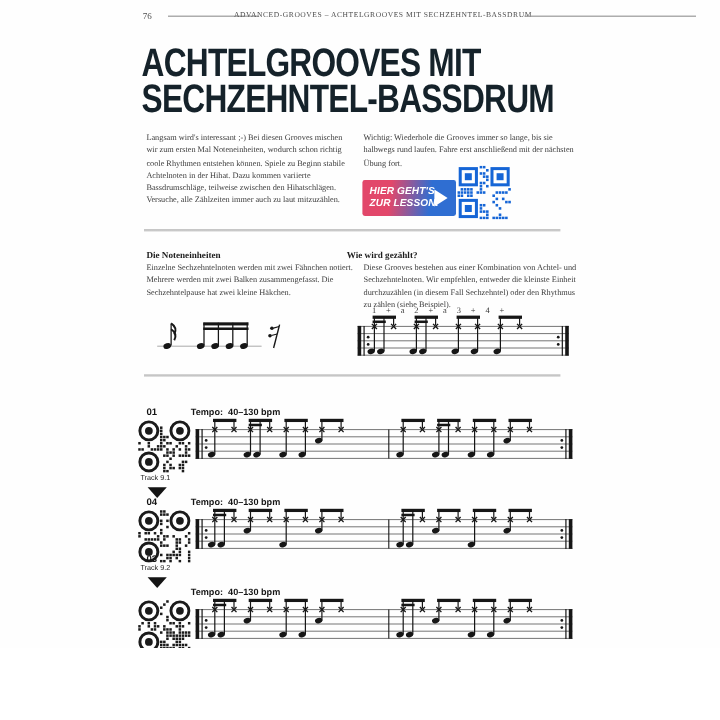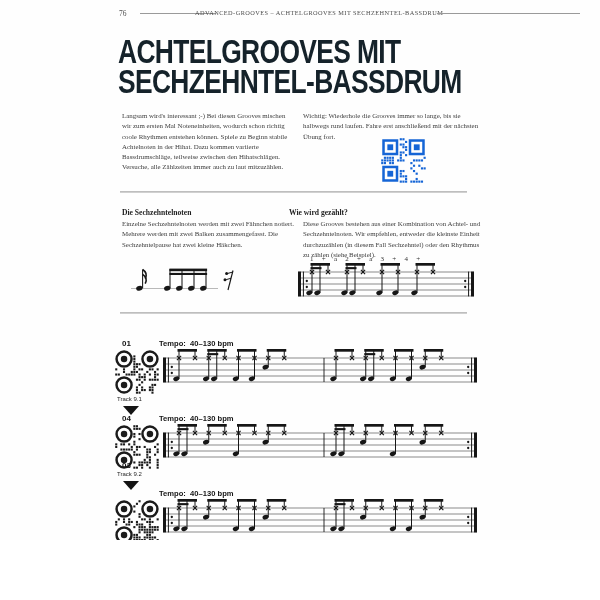--- a/index.html
+++ b/index.html
@@ -59,20 +59,24 @@
   <span class="pno">76</span>
   <span class="hline l"></span>
   <span class="htext">ADVANCED-GROOVES – ACHTELGROOVES MIT SECHZEHNTEL-BASSDRUM</span>
   <span class="hline r"></span>
 
   <h1 class="title"><span>ACHTELGROOVES MIT</span><br><span>SECHZEHNTEL-BASSDRUM</span></h1>
 
   <p class="body intro-l">Langsam wird's interessant ;-) Bei diesen Grooves mischen wir zum ersten Mal Noteneinheiten, wodurch schon richtig coole Rhythmen entstehen können. Spiele zu Beginn stabile Achtelnoten in der Hihat. Dazu kommen variierte Bassdrumschläge, teilweise zwischen den Hihatschlägen. Versuche, alle Zählzeiten immer auch zu laut mitzuzählen.</p>
   <p class="body intro-r">Wichtig: Wiederhole die Grooves immer so lange, bis sie halbwegs rund laufen. Fahre erst anschließend mit der nächsten Übung fort.</p>
 
+  <div class="lesson-btn">
+    <span class="btn-text"><span>HIER GEHT'S</span><br><span>ZUR LESSON!</span></span>
+    <span class="play"></span>
+  </div>
   <div class="qr" style="left:381px;top:138px"><svg viewBox="0 0 45 45" width="45" height="45">
         <rect x="18.72941176470588" y="0.2" width="2.1470588235294117" height="2.1470588235294117" fill="#1565d6"></rect>
         <rect x="21.376470588235293" y="0.2" width="2.1470588235294117" height="2.1470588235294117" fill="#1565d6"></rect>
         <rect x="24.023529411764706" y="2.847058823529412" width="2.1470588235294117" height="2.1470588235294117" fill="#1565d6"></rect>
         <rect x="18.72941176470588" y="5.4941176470588236" width="2.1470588235294117" height="2.1470588235294117" fill="#1565d6"></rect>
         <rect x="21.376470588235293" y="5.4941176470588236" width="2.1470588235294117" height="2.1470588235294117" fill="#1565d6"></rect>
         <rect x="21.376470588235293" y="8.141176470588235" width="2.1470588235294117" height="2.1470588235294117" fill="#1565d6"></rect>
         <rect x="24.023529411764706" y="8.141176470588235" width="2.1470588235294117" height="2.1470588235294117" fill="#1565d6"></rect>
         <rect x="24.023529411764706" y="10.788235294117646" width="2.1470588235294117" height="2.1470588235294117" fill="#1565d6"></rect>
         <rect x="18.72941176470588" y="13.435294117647057" width="2.1470588235294117" height="2.1470588235294117" fill="#1565d6"></rect>
@@ -128,21 +132,21 @@
         <rect x="2.514705882352941" y="2.514705882352941" width="13.5" height="13.5" fill="none" stroke="#1565d6" stroke-width="2.514705882352941"></rect>
         <rect x="6.352941176470588" y="6.352941176470588" width="5.8235294117647065" height="5.8235294117647065" fill="#1565d6"></rect>
         <rect x="28.985294117647058" y="2.514705882352941" width="13.5" height="13.5" fill="none" stroke="#1565d6" stroke-width="2.514705882352941"></rect>
         <rect x="32.8235294117647" y="6.352941176470588" width="5.8235294117647065" height="5.8235294117647065" fill="#1565d6"></rect>
         <rect x="2.514705882352941" y="28.985294117647058" width="13.5" height="13.5" fill="none" stroke="#1565d6" stroke-width="2.514705882352941"></rect>
         <rect x="6.352941176470588" y="32.8235294117647" width="5.8235294117647065" height="5.8235294117647065" fill="#1565d6"></rect>
       </svg></div>
 
   <div class="divider d1"></div>
 
-  <h3 class="sect-h sh-l">Die Sechzehntelnoten</h3>
+  <h3 class="sect-h sh-l">Die Noteneinheiten</h3>
   <p class="body sb-l">Einzelne Sechzehntelnoten werden mit zwei Fähnchen notiert. Mehrere werden mit zwei Balken zusammengefasst. Die Sechzehntelpause hat zwei kleine Häkchen.</p>
 
   <div class="mini-notes">
     <svg viewBox="0 0 120 40" width="120" height="40">
       <g fill="#161616" stroke="#161616">
         <line x1="5" y1="24.5" x2="92" y2="24.5" stroke="#8a8a8a" stroke-width="0.6"></line>
 
         <ellipse cx="13.4" cy="24.3" rx="3.3" ry="2.35" stroke="none" transform="rotate(-18 13.4 24.3)"></ellipse>
         <line x1="16.6" y1="5.5" x2="16.6" y2="24" stroke-width="1.05"></line>
         <path d="M16.6 5.5 q5.6 3.6 2.6 9.2" fill="none" stroke-width="1.6"></path>

